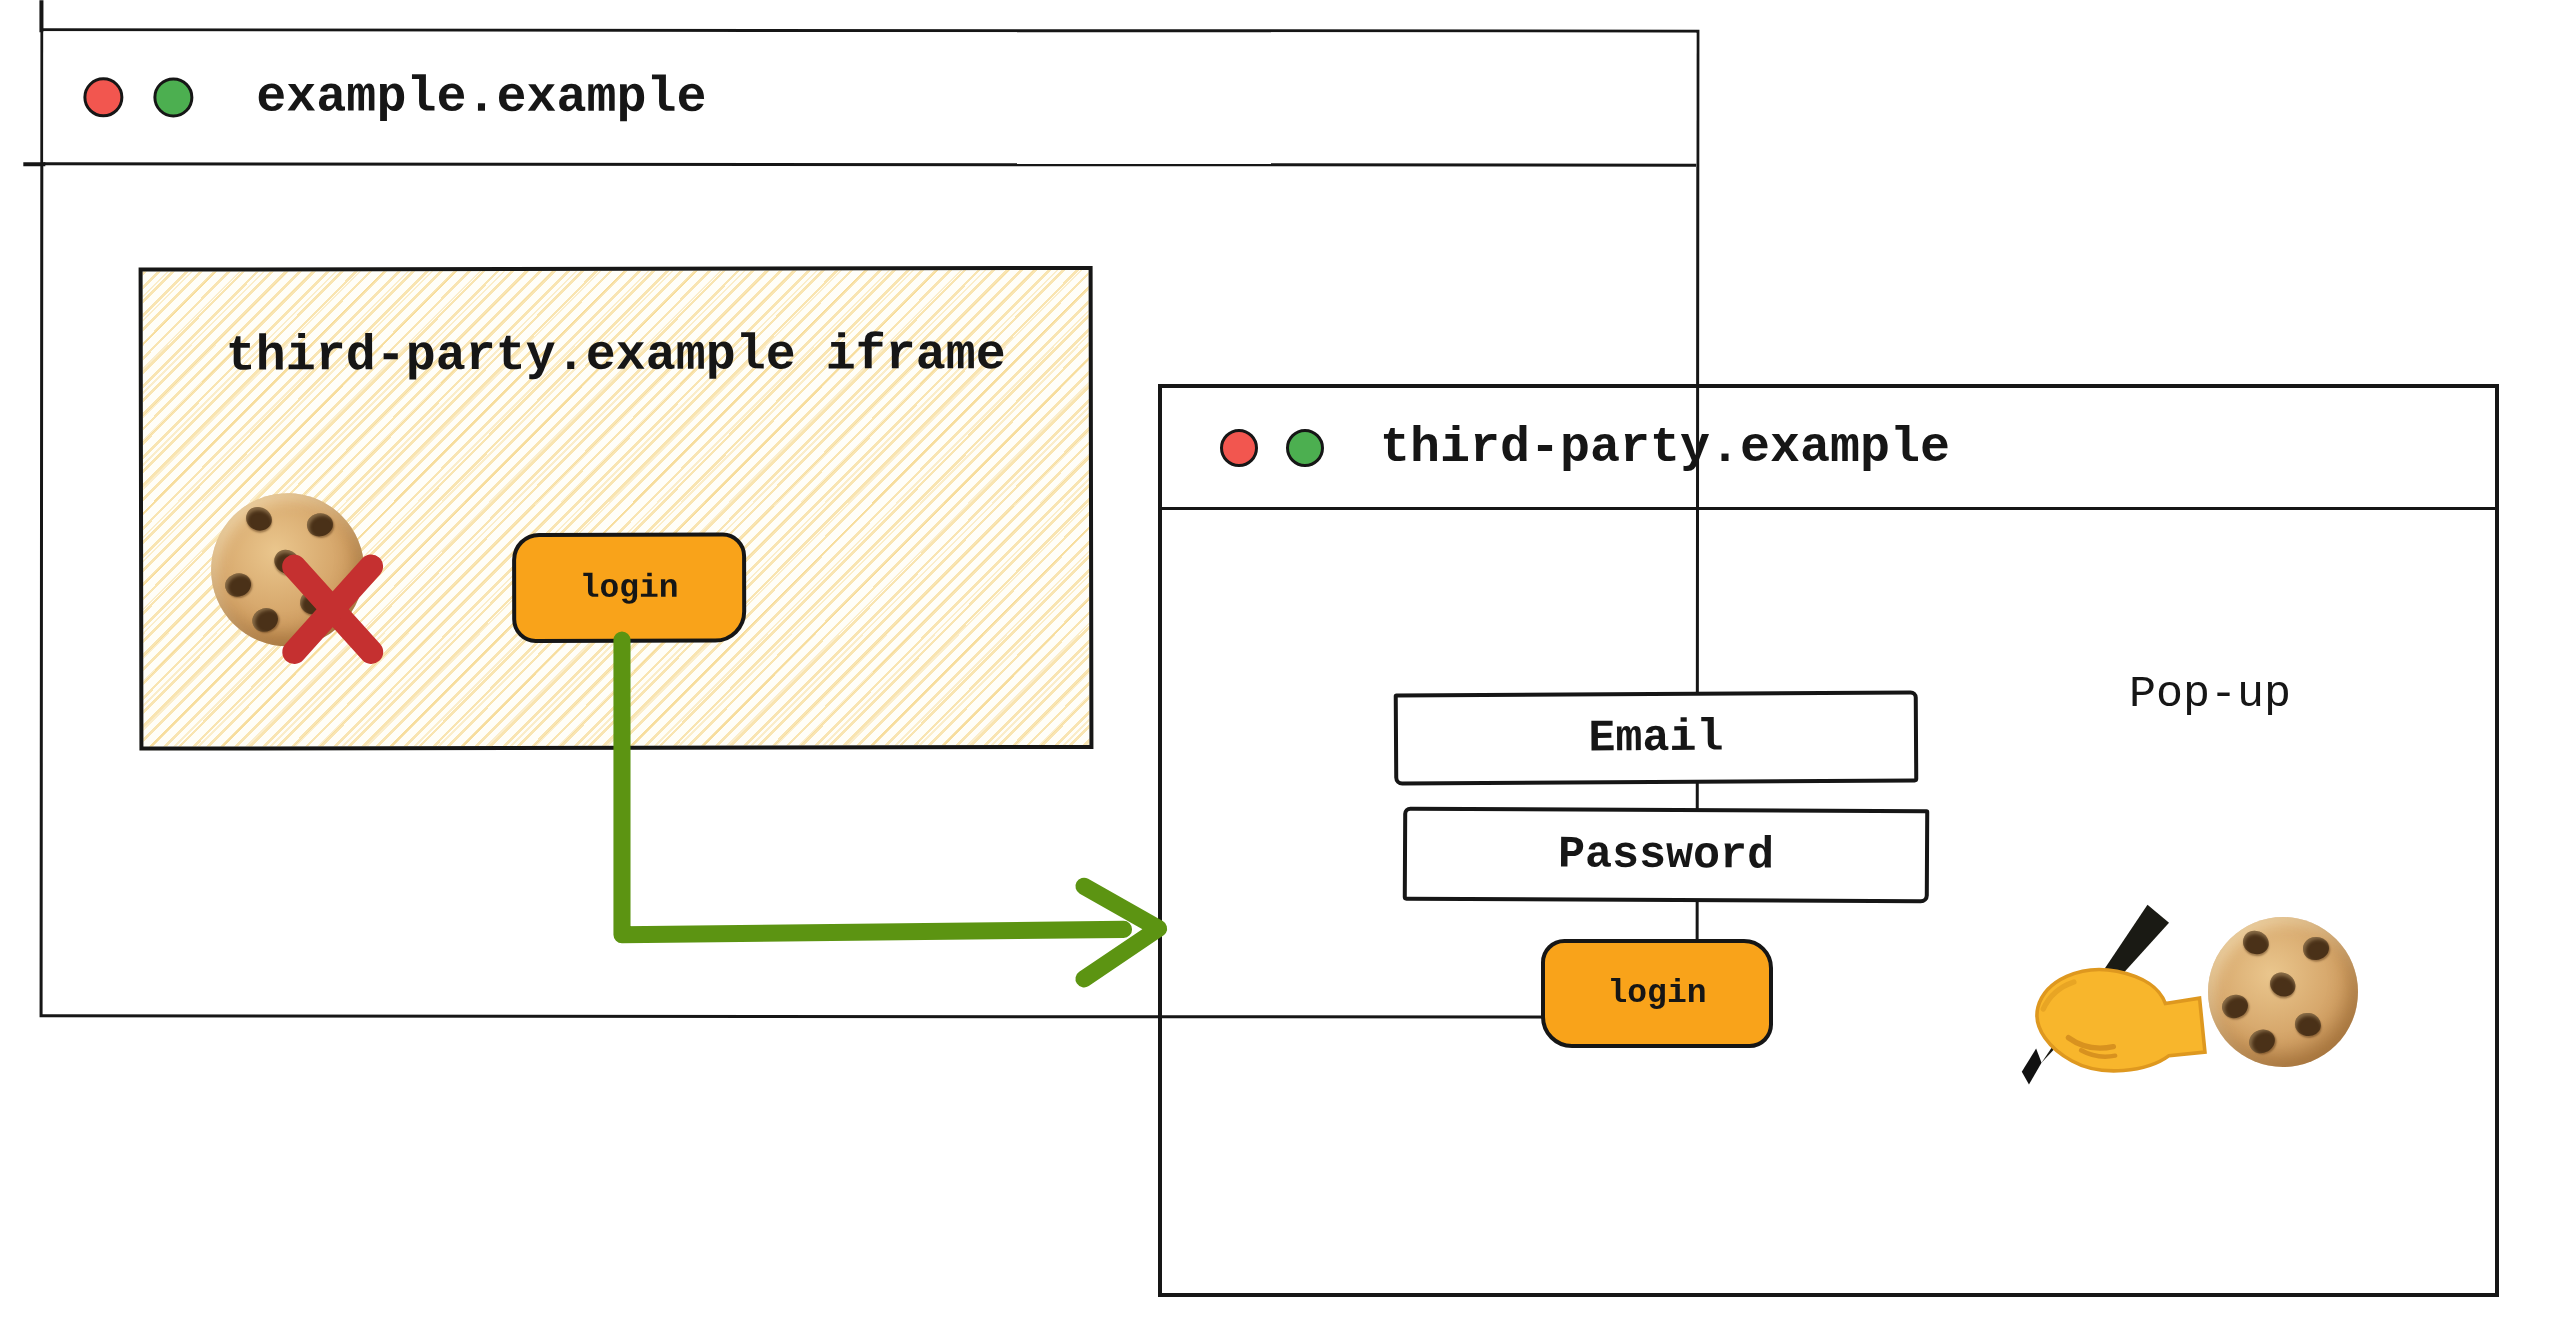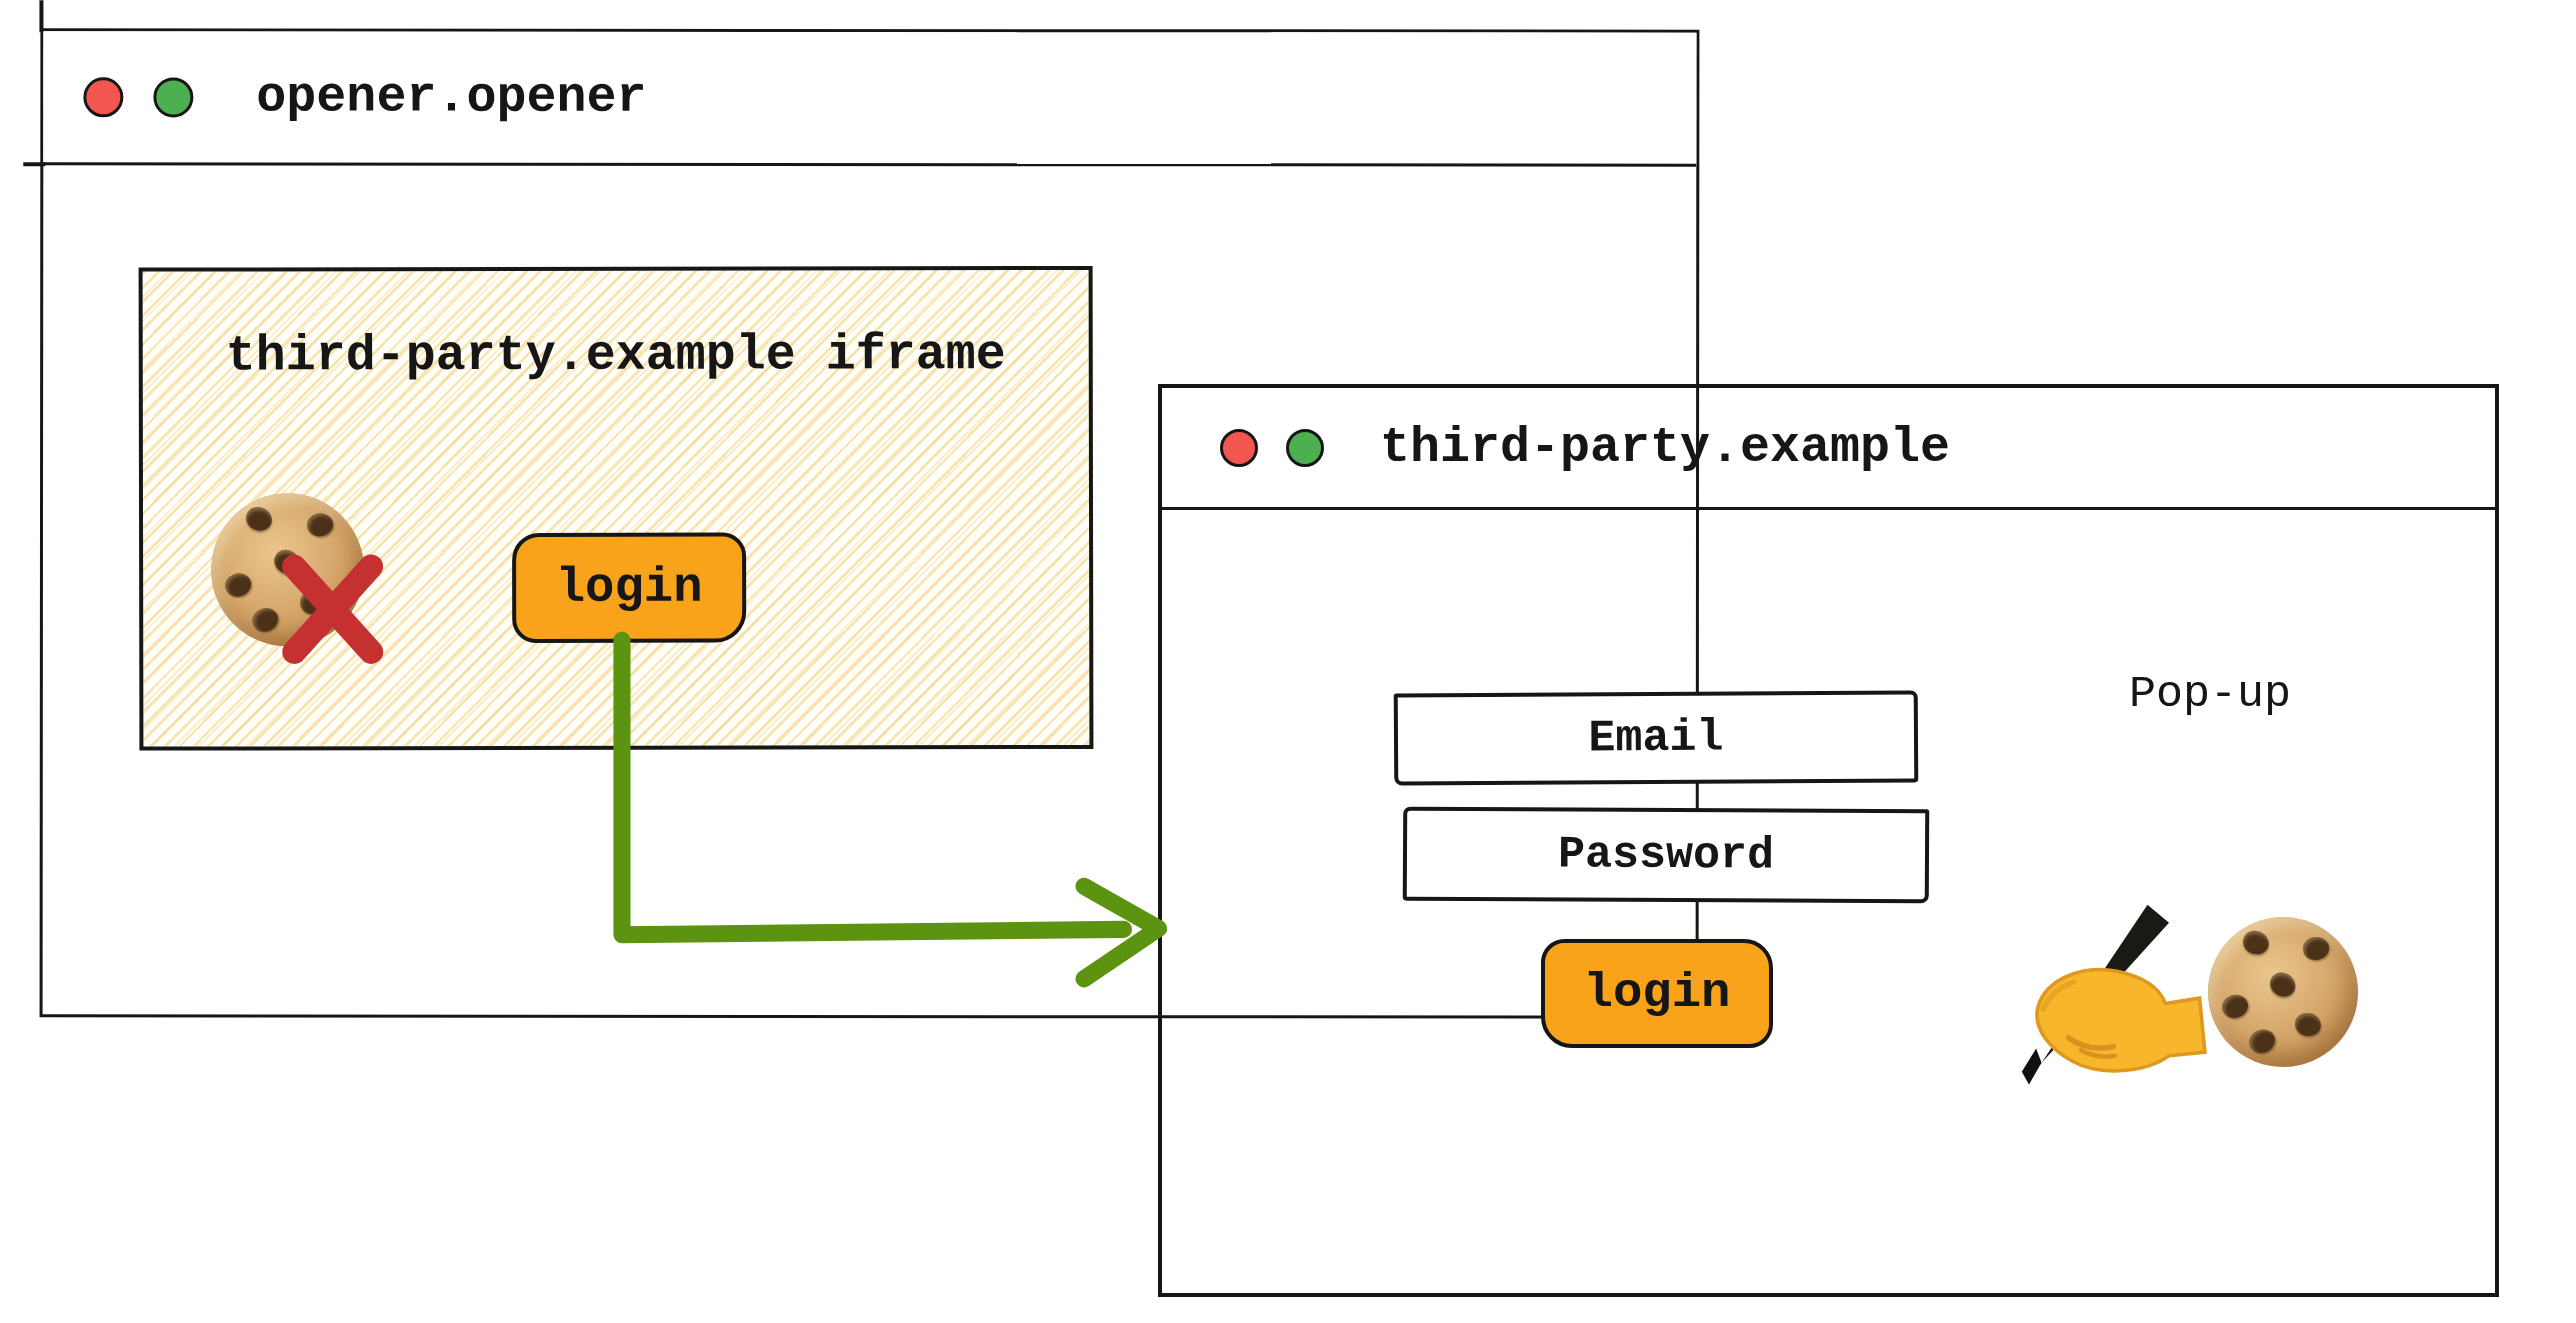--- a/index.html
+++ b/index.html
@@ -26,21 +26,21 @@
   .titlebar{position:relative;display:flex;align-items:center;border-bottom:3.6px solid var(--ink-black);}
   .light{display:inline-block;border-radius:50%;border:3.6px solid var(--ink-black);}
   .light.red{background:var(--traffic-red);}
   .light.green{background:var(--traffic-green);}
   .mono-title{font-weight:700;font-size:50px;letter-spacing:0px;white-space:nowrap;}
 
   .login-btn{
     position:absolute;display:flex;align-items:center;justify-content:center;
     background:var(--accent-orange);border:4.5px solid var(--ink-black);
     border-radius:27px 23.4px 31px 23.4px;
-    font-family:inherit;font-weight:700;font-size:49px;color:var(--ink-black);
+    font-family:inherit;font-weight:700;font-size:33px;color:var(--ink-black);
     cursor:pointer;padding:0;line-height:1;
   }
 
   
   .opener{left:40px;top:29px;width:1659px;height:989px;z-index:1;transform:rotate(0.05deg);}
   .opener .titlebar{height:134px;padding-left:40px;background:#fff;}
   
   .opener .tail-top{position:absolute;left:-3.6px;top:-31px;width:3.6px;height:32px;background:var(--ink-black);}
   .opener .titlebar::after{content:"";position:absolute;left:-20px;bottom:-3.6px;width:21.6px;height:3.6px;background:var(--ink-black);}
   .opener .light{width:40px;height:40px;}
@@ -104,21 +104,21 @@
 </head>
 <body>
 
 <div class="canvas">
 
   <div class="window opener">
     <span class="tail-top"></span>
     <div class="titlebar">
       <span class="light red"></span>
       <span class="light green"></span>
-      <span class="mono-title">opener.opener</span>
+      <span class="mono-title">example.example</span>
     </div>
 
     <div class="iframe-box hatch">
       <div class="iframe-title">third-party.example iframe</div>
 
       <div class="cookie iframe-cookie">
         <span class="chip"></span>
           <span class="chip"></span>
           <span class="chip"></span>
         <span class="chip"></span>

